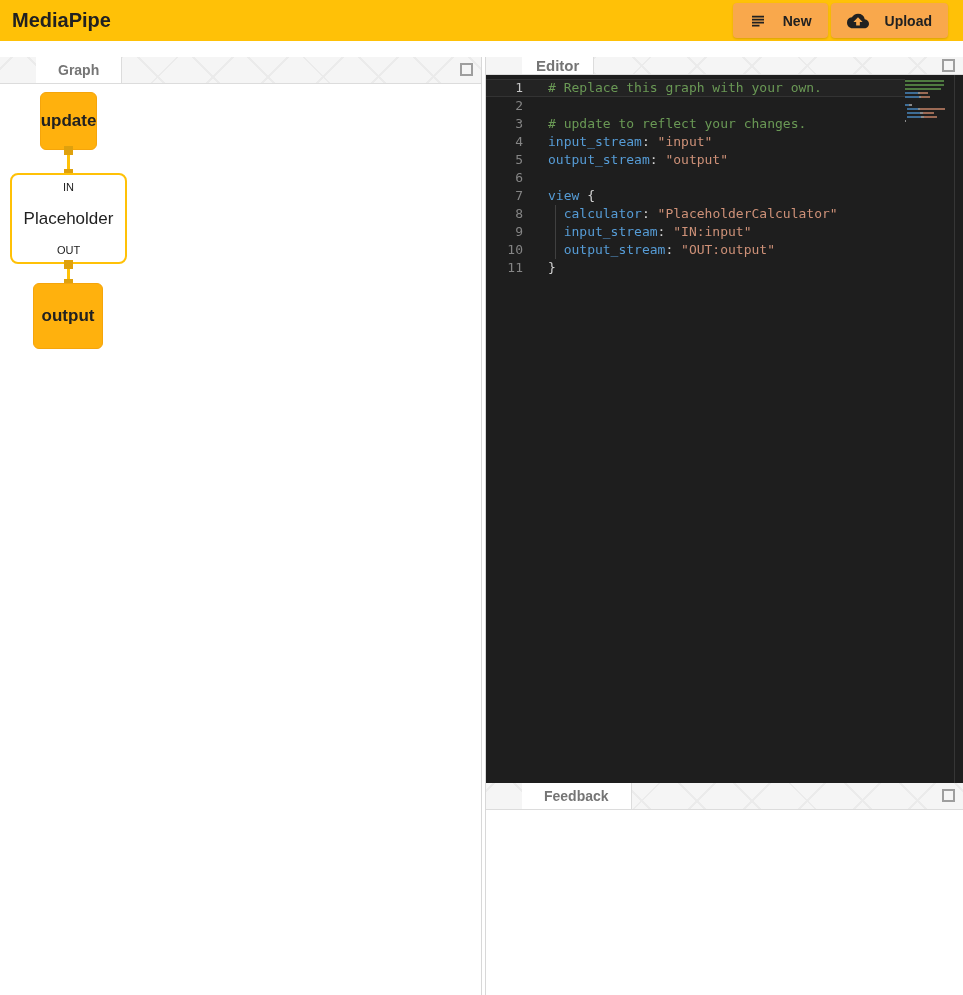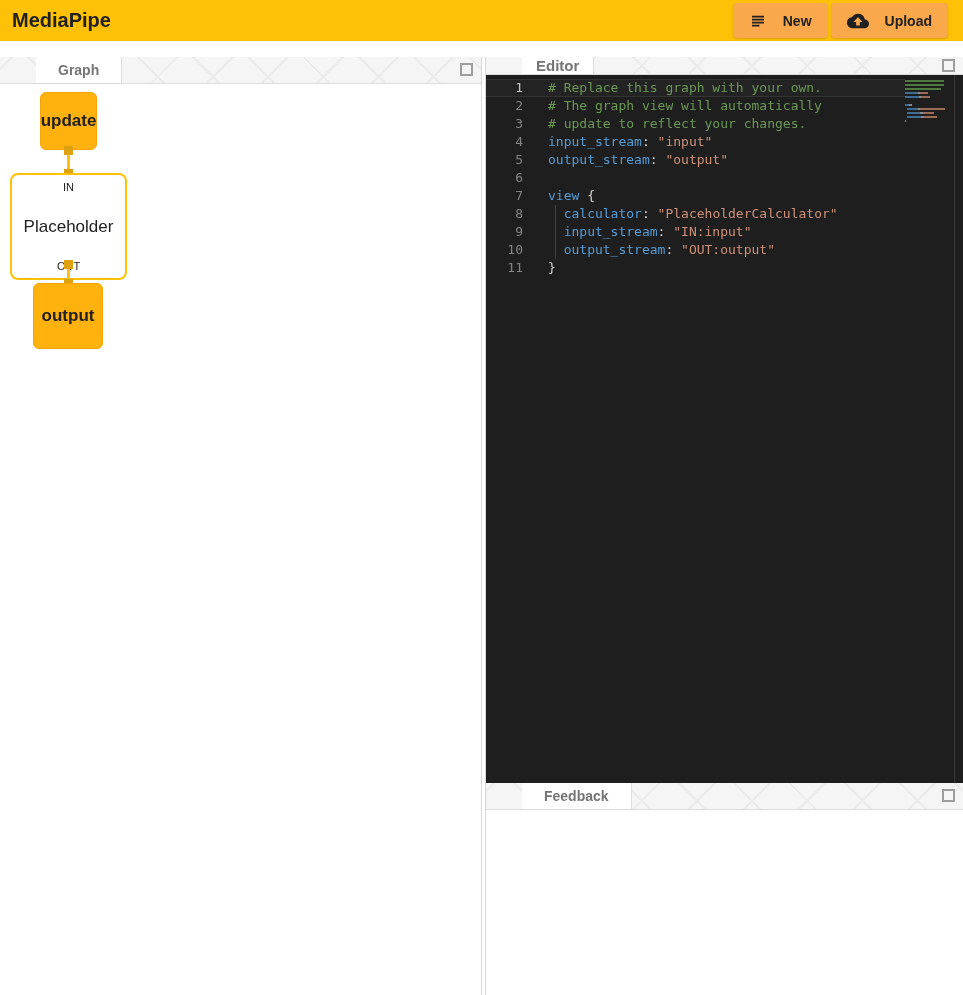--- a/index.html
+++ b/index.html
@@ -36,21 +36,21 @@
   .graph-panel { position:absolute; left:0; top:57px; width:481px; height:938px;
                  background:#fff; }
   .graph-panel .tabbar { height:27px; font-size:14px; }
   .graph-canvas { position:absolute; left:0; top:27px; right:0; bottom:0; background:#fff; }
 
   .gnode { position:absolute; border-radius:6px; display:flex; align-items:center;
            justify-content:center; color:#212121; font-size:17px; font-weight:bold; }
   .gnode.filled { background:#FFB10D; border:1px solid #F5A50B; }
   .node-input  { left:40px; top:8px;   width:57px; height:58px; }
   .node-output { left:33px; top:199px; width:70px; height:66px; }
-  .node-placeholder { left:10px; top:89px; width:117px; height:107px;
+  .node-placeholder { left:10px; top:89px; width:117px; height:91px;
                       background:#fff; border:2px solid #FFC107; border-radius:8px;
                       flex-direction:column; justify-content:space-between;
                       padding:6px 0; font-weight:normal; }
   .port-label { font-size:11px; color:#212121; font-weight:normal; }
   .node-title { font-size:17px; color:#212121; font-weight:500; }
 
   .edge { position:absolute; left:64px; width:9px; }
   .edge .wire { position:absolute; left:3px; top:0; bottom:0; width:3px; background:#FFC107; }
   .edge .sq { position:absolute; left:0; width:9px; height:9px; background:#DFA10D; }
   .edge1 { top:62px;  height:32px; }
@@ -163,21 +163,20 @@
     <span class="maxi"></span>
   </div>
   <div class="code-area">
     <div id="code-lines">
         <div class="code-row active">
           <span class="ln">1</span>
           <span class="code-text"><span class="tok-c"># Replace this graph with your own.</span></span>
         </div>
         <div class="code-row">
           <span class="ln">2</span>
-          <span class="code-text"><span class="tok-c"># The graph view will automatically</span></span>
         </div>
         <div class="code-row">
           <span class="ln">3</span>
           <span class="code-text"><span class="tok-c"># update to reflect your changes.</span></span>
         </div>
         <div class="code-row">
           <span class="ln">4</span>
           <span class="code-text"><span class="tok-k">input_stream</span><span class="tok-p">: </span><span class="tok-s">"input"</span></span>
         </div>
         <div class="code-row">

